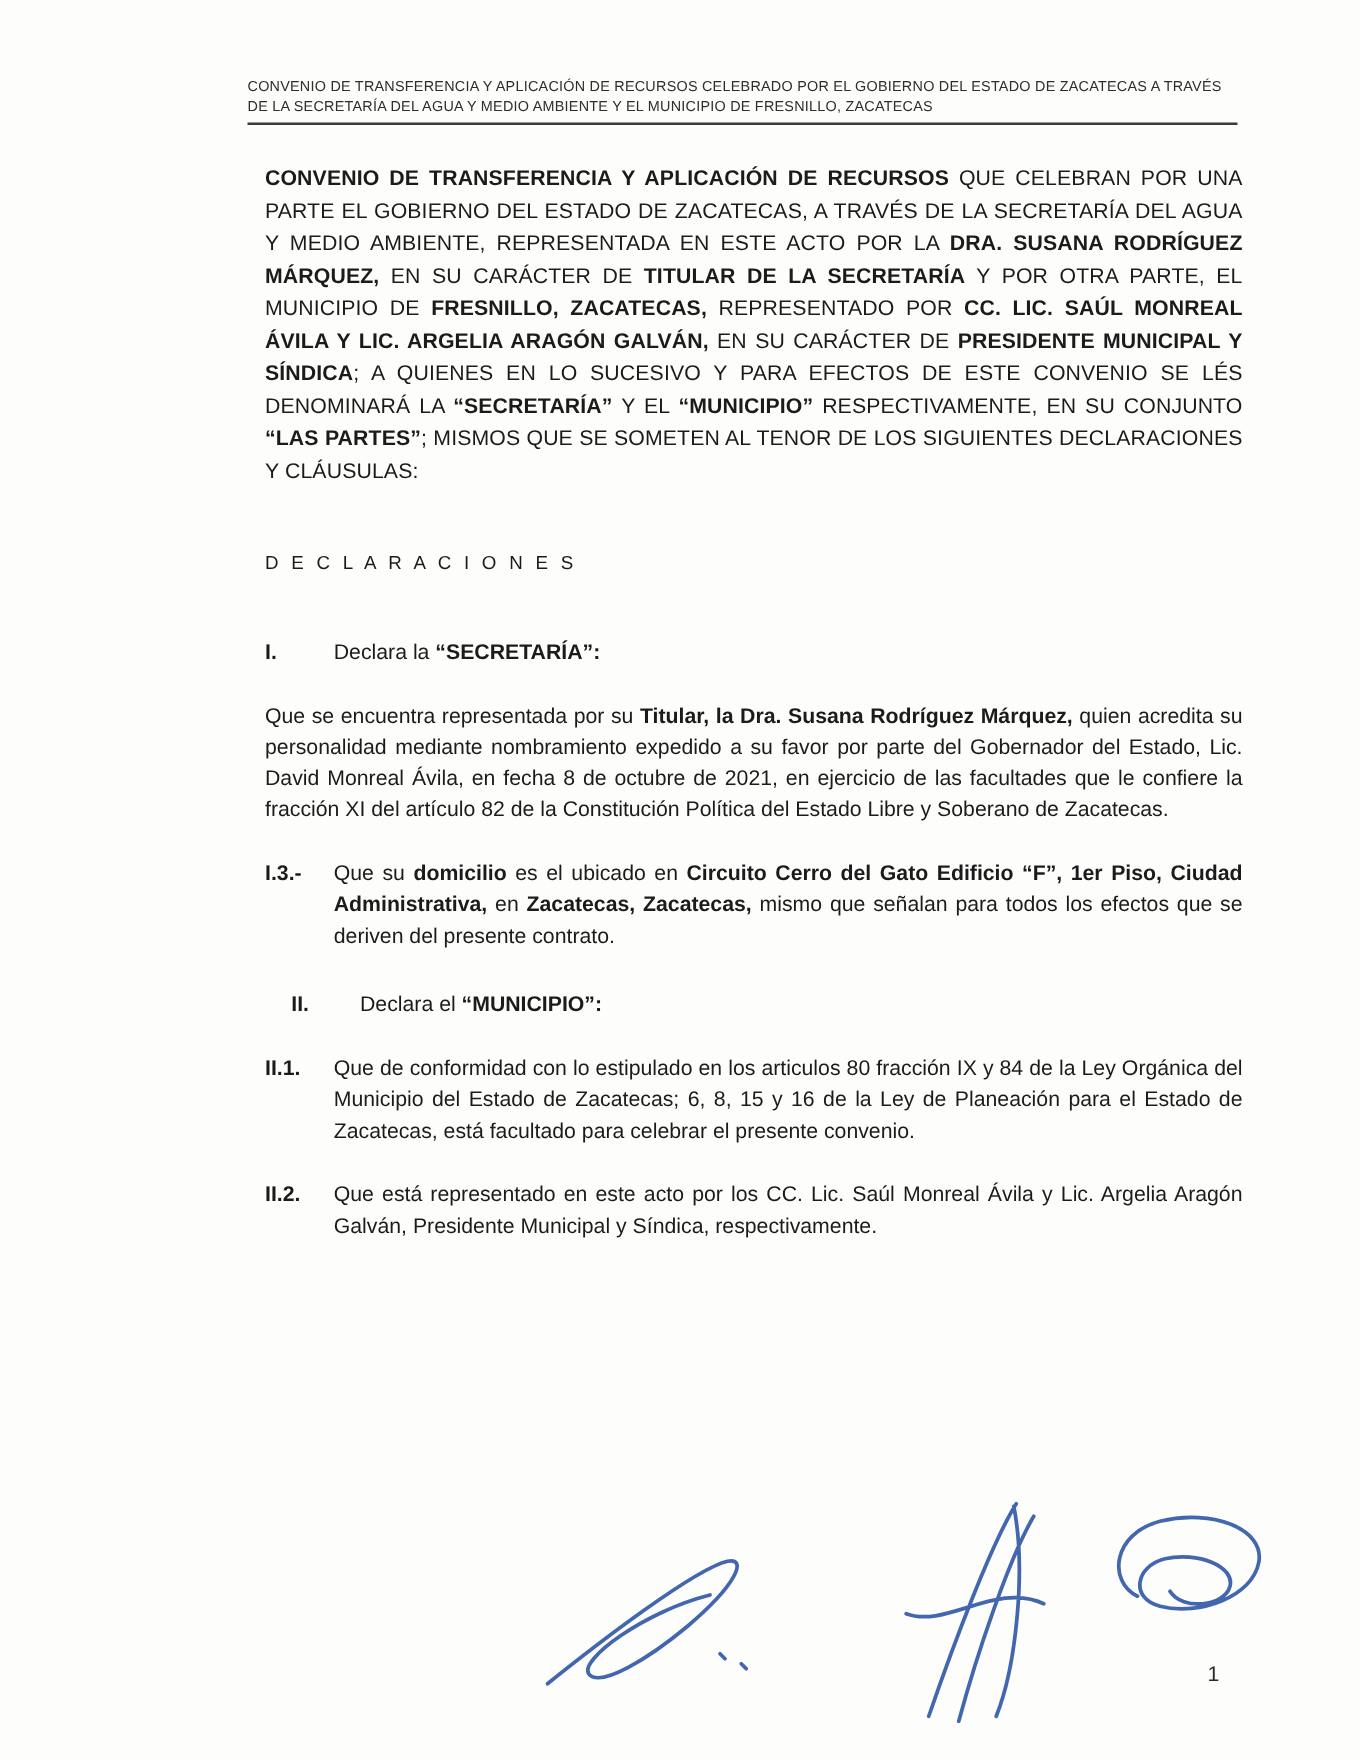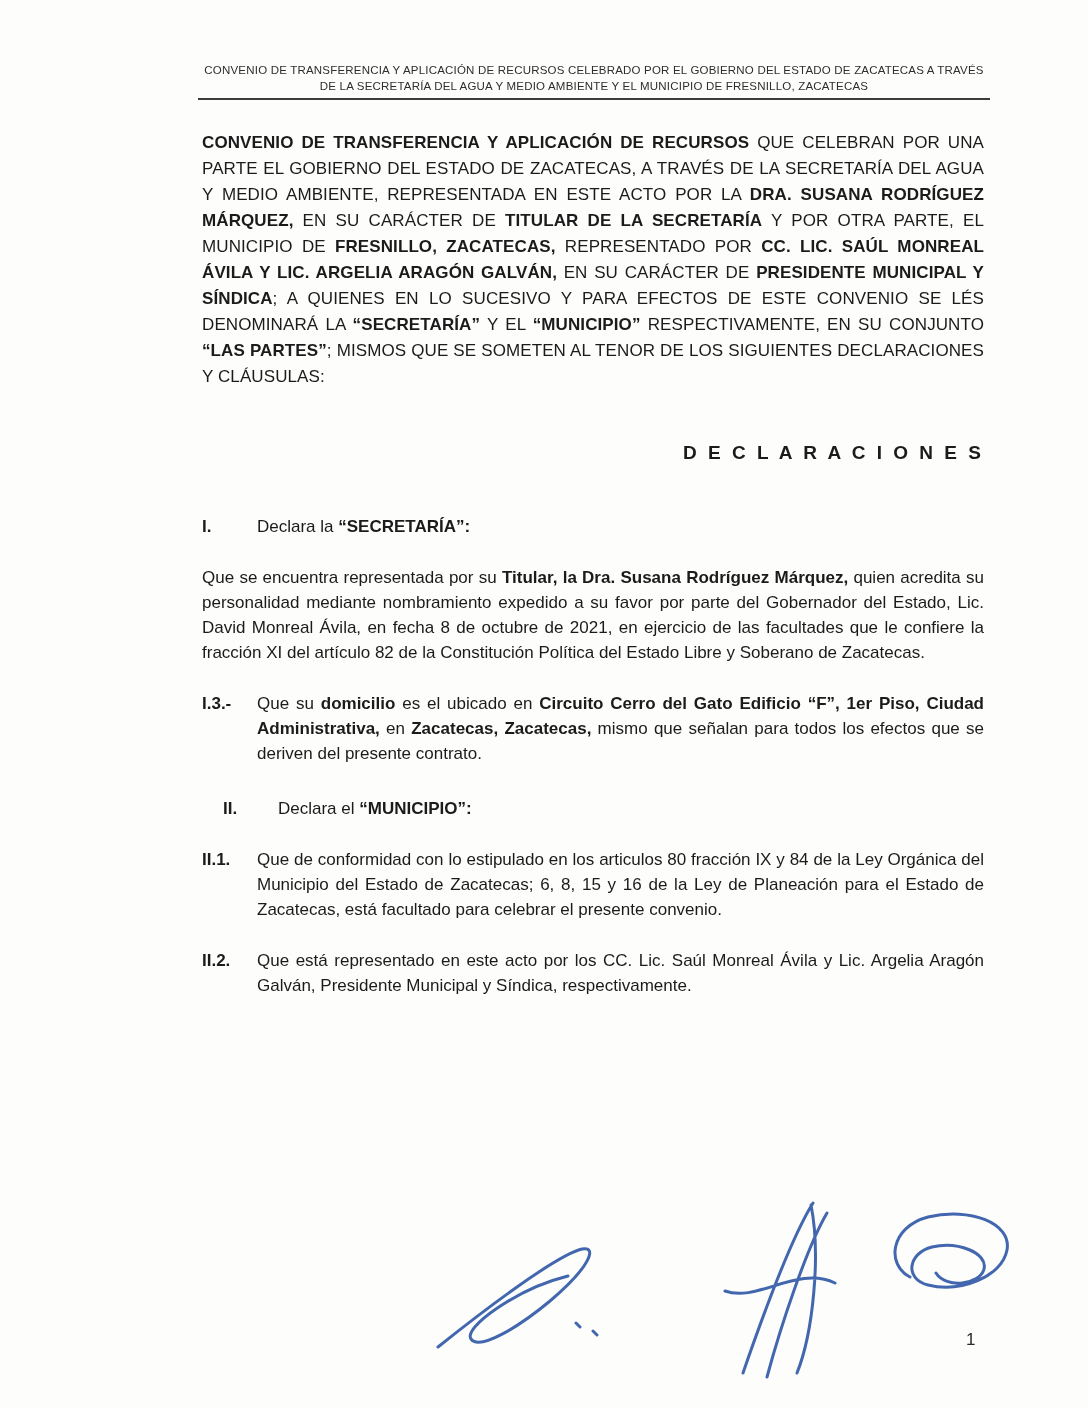--- a/index.html
+++ b/index.html
@@ -8,38 +8,37 @@
   .page {
     position:relative;
     width:1088px; height:1408px;
     background:#fdfdfc;
     overflow:hidden;
     font-family:"Liberation Sans", sans-serif;
     color:#1b1b1b;
   }
   .doc-header {
     position:absolute; top:62px; left:198px; width:792px;
-    text-align:center;
     font-size:11.5px; line-height:1.4; color:#2e2e2e;
     letter-spacing:0.2px;
     padding-bottom:4px;
     border-bottom:2px solid #3c3c3c;
   }
   .content {
-    position:absolute; top:130px; left:202px; width:782px;
+    position:absolute; top:130px; left:212px; width:782px;
   }
   .intro {
     font-size:17px; line-height:26px;
     text-align:justify;
     letter-spacing:0.1px;
   }
   .b { font-weight:bold; }
   .decl-title {
-    text-align:right; font-weight:bold;
-    font-size:19px; letter-spacing:3px;
+    text-align:left; font-weight:normal;
+    font-size:15px; letter-spacing:3px;
     margin:52px 0 50px 0;
   }
   .clause {
     display:flex;
     margin-bottom:26px;
     font-size:17px; line-height:25px;
   }
   .clause-gap { margin-top:30px;margin-left:21px; }
   .clause-label { flex:0 0 55px; width:55px; font-weight:bold; }
   .clause-text { flex:1; text-align:justify; }

